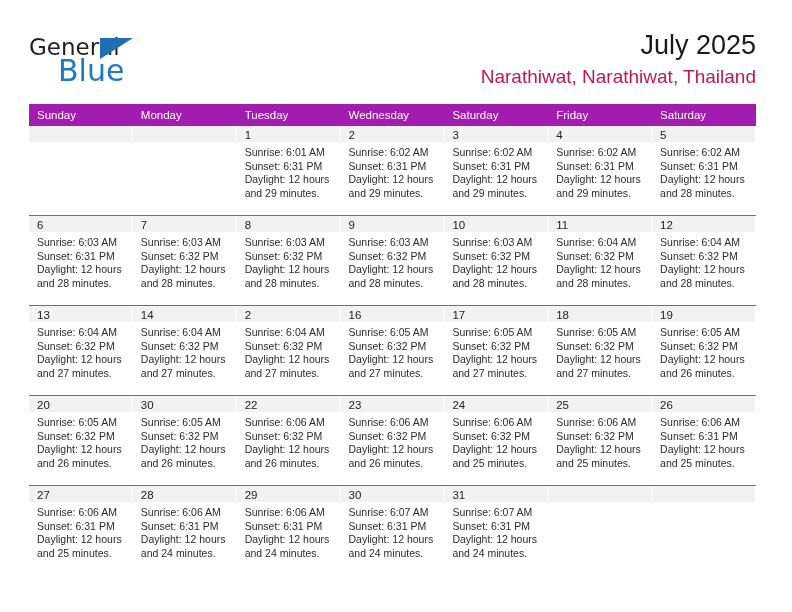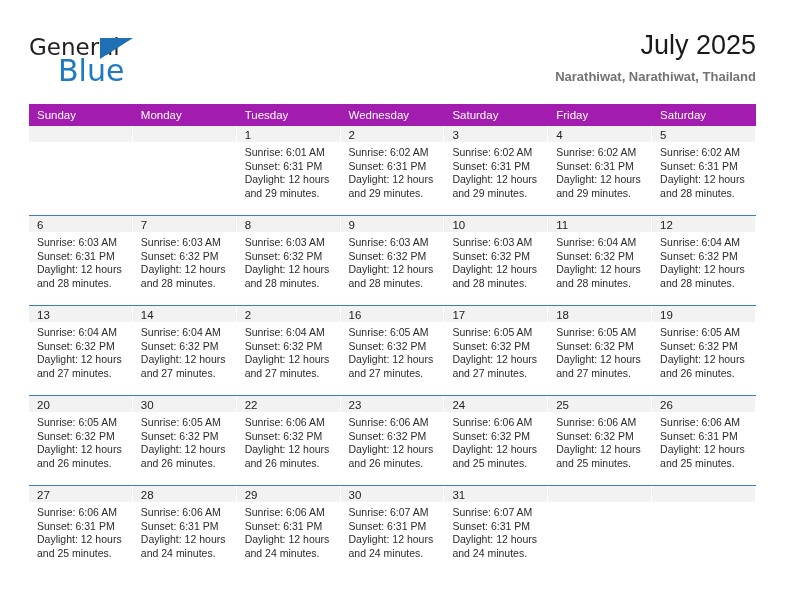--- a/index.html
+++ b/index.html
@@ -73,23 +73,23 @@
   }
   .cal-title {
     font-size: 27px;
     color: #1a1a1a;
     font-weight: 400;
     line-height: 34px;
     white-space: nowrap;
   }
   .cal-subtitle {
     margin-top: 7px;
-    font-size: 13px;
-    color: #737373;
-    font-weight: 700;
+    font-size: 19px;
+    color: #be185d;
+    font-weight: 400;
     line-height: 16px;
     white-space: nowrap;
   }
 
   
   .calendar {
     position: absolute;
     left: 29px;
     top: 104px;
     width: 727px;

